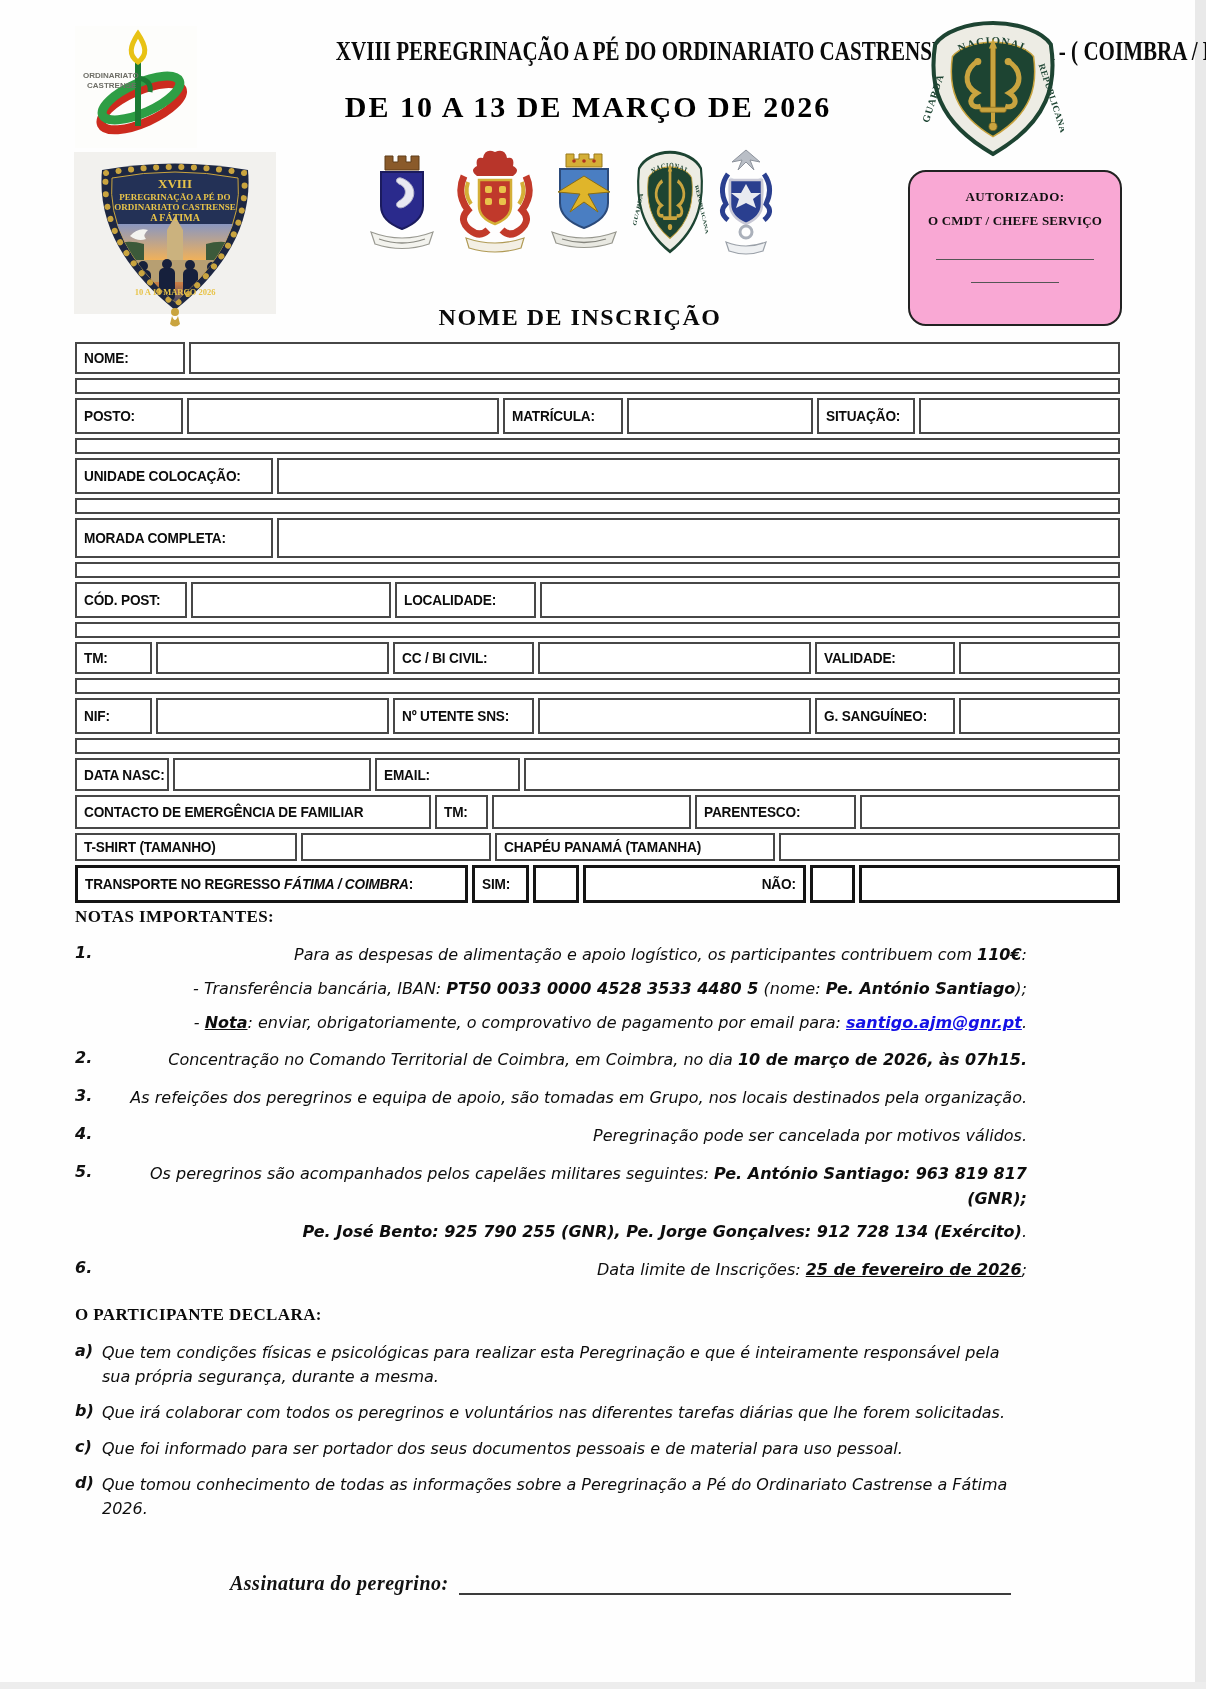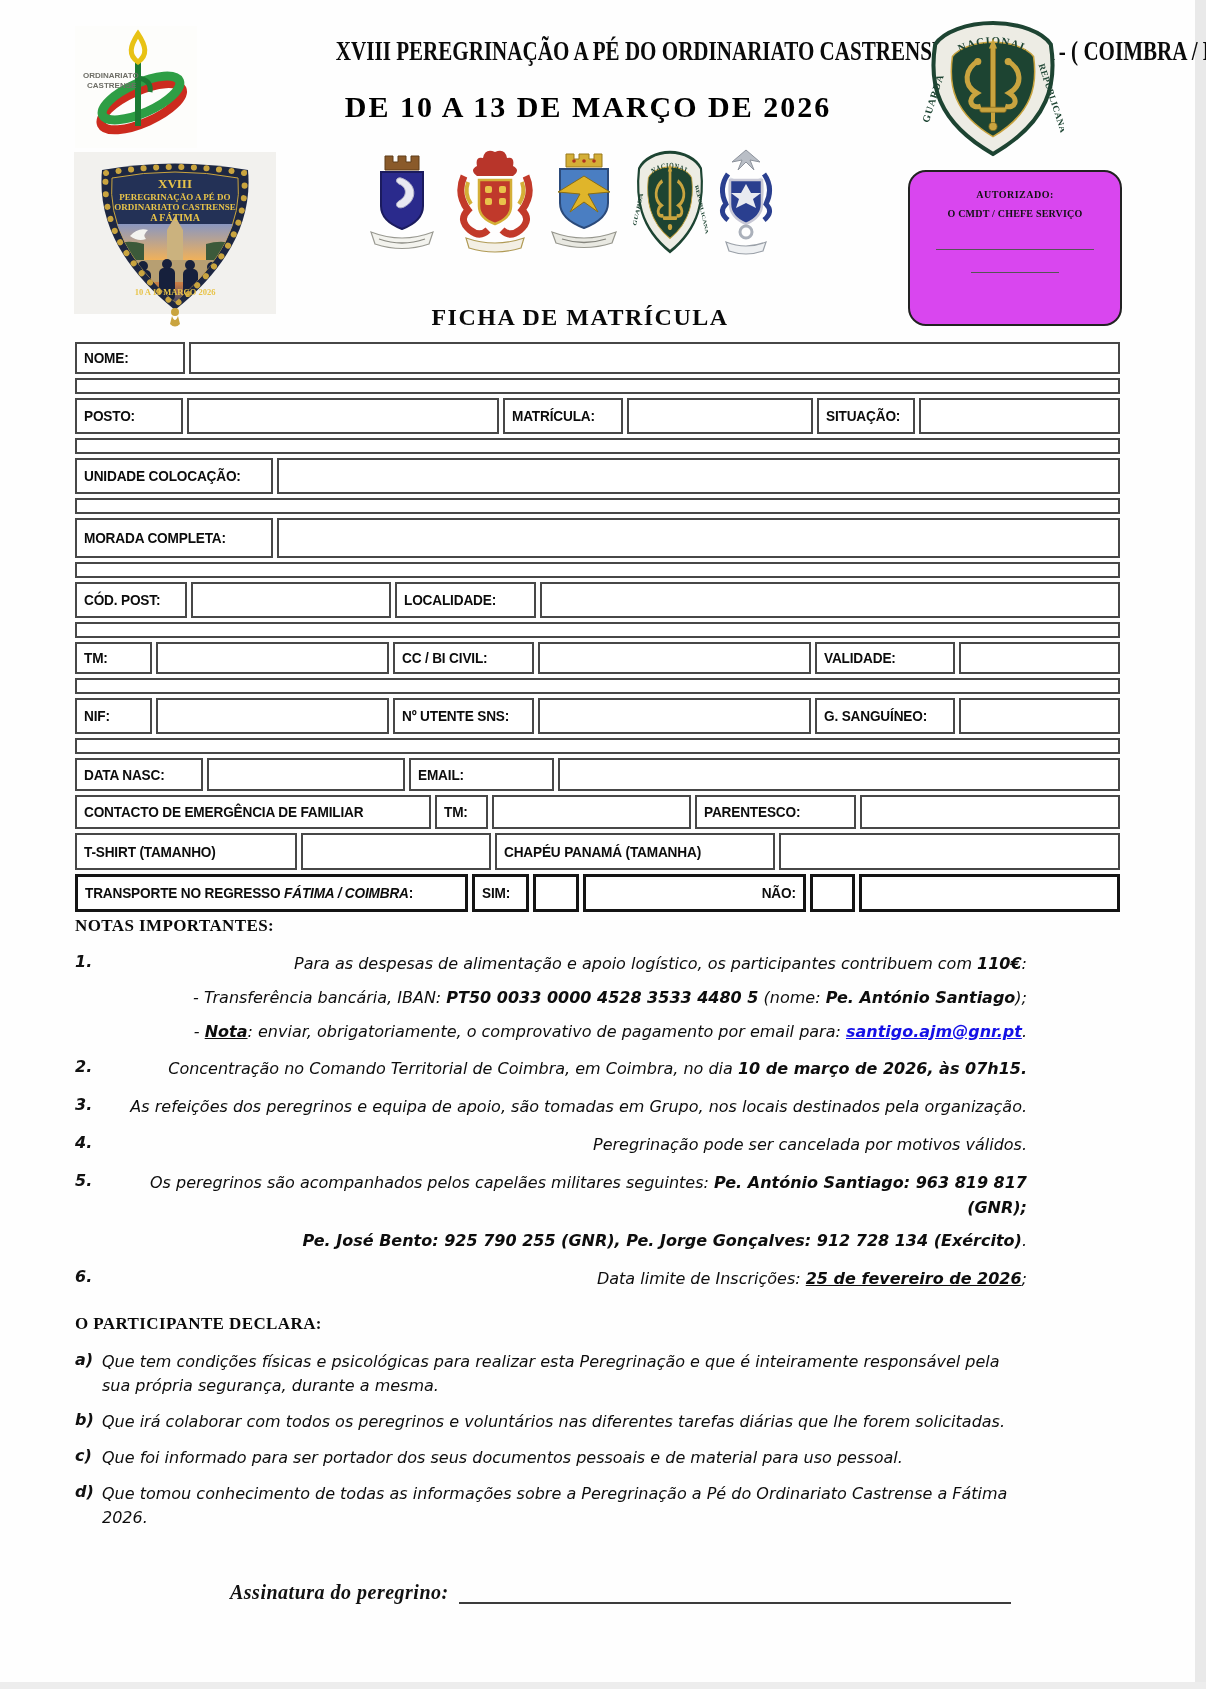--- a/index.html
+++ b/index.html
@@ -12,21 +12,21 @@
   .header{position:relative;width:1206px;height:342px;}
   .abs{position:absolute;}
   .doc-title{left:200px;top:36px;width:760px;text-align:center;}
   .doc-title span{display:inline-block;white-space:nowrap;transform:scaleX(0.78);transform-origin:50% 50%;
         font-family:"Liberation Serif",serif;font-weight:bold;font-size:27px;letter-spacing:0px;color:#0a0a0a;}
   .doc-sub{left:208px;top:90px;width:760px;text-align:center;font-family:"Liberation Serif",serif;
         font-weight:bold;font-size:30px;letter-spacing:2px;color:#000000;}
   .ficha-title{left:200px;top:304px;width:760px;text-align:center;font-family:"Liberation Serif",serif;
         font-weight:bold;font-size:24px;letter-spacing:1.5px;color:#0a0a0a;}
   .auth-box{left:908px;top:170px;width:210px;height:152px;border:2px solid #222;border-radius:18px;
-        background:#d946ef;text-align:center;font-family:"Liberation Serif",serif;font-weight:bold;font-size:10px;}
+        background:#f9a8d4;text-align:center;font-family:"Liberation Serif",serif;font-weight:bold;font-size:13px;}
   .auth-box .l1{margin-top:17px;letter-spacing:0.5px;}
   .auth-box .l2{margin-top:8px;letter-spacing:0.2px;}
   .auth-line1{width:158px;margin:30px auto 0;border-top:1.5px solid #555;height:0;}
   .auth-line2{width:88px;margin:22px auto 0;border-top:1.5px solid #555;height:0;}
 
   
   .content{margin-left:75px;width:1045px;}
   .frow{display:flex;gap:4px;margin-bottom:4px;}
   .cell{border:2px solid #474747;background:#fff;display:flex;align-items:center;box-sizing:border-box;min-width:0;}
   .lab{padding-left:7px;}
@@ -220,21 +220,21 @@
       <path d="M14,96 q20,8 40,0 l-3,9 q-17,6 -34,0 Z" fill="#eef0f2" stroke="#9aa0a8" stroke-width="1.2"></path>
     </svg>
 
     <div class="abs auth-box">
       <div class="l1">AUTORIZADO:</div>
       <div class="l2">O CMDT / CHEFE SERVIÇO</div>
       <div class="auth-line1"></div>
       <div class="auth-line2"></div>
     </div>
 
-    <div class="abs ficha-title">FICHA DE MATRÍCULA</div>
+    <div class="abs ficha-title">NOME DE INSCRIÇÃO</div>
   </div>
 
   <div class="content">
 
     <div class="frow" style="height:32px">
       <div class="cell lab" style="width:110px">
           <span class="lt">NOME:</span>
         </div>
       <div class="cell" style="flex:1"></div>
     </div>
@@ -310,21 +310,21 @@
         </div>
       <div class="cell" style="width:273px"></div>
       <div class="cell lab" style="width:140px">
           <span class="lt">G. SANGUÍNEO:</span>
         </div>
       <div class="cell" style="flex:1"></div>
     </div>
     <div class="thinrow"></div>
 
     <div class="frow" style="height:33px">
-      <div class="cell lab" style="width:128px">
+      <div class="cell lab" style="width:94px">
           <span class="lt">DATA NASC:</span>
         </div>
       <div class="cell" style="width:198px"></div>
       <div class="cell lab" style="width:145px">
           <span class="lt">EMAIL:</span>
         </div>
       <div class="cell" style="flex:1"></div>
     </div>
 
     <div class="frow" style="height:34px">
@@ -334,21 +334,21 @@
       <div class="cell lab" style="width:53px">
           <span class="lt">TM:</span>
         </div>
       <div class="cell" style="width:199px"></div>
       <div class="cell lab" style="width:161px">
           <span class="lt">PARENTESCO:</span>
         </div>
       <div class="cell" style="flex:1"></div>
     </div>
 
-    <div class="frow" style="height:37px">
+    <div class="frow" style="height:28px">
       <div class="cell lab" style="width:222px">
           <span class="lt">T-SHIRT (TAMANHO)</span>
         </div>
       <div class="cell" style="width:190px"></div>
       <div class="cell lab" style="width:280px">
           <span class="lt">CHAPÉU PANAMÁ (TAMANHA)</span>
         </div>
       <div class="cell" style="flex:1"></div>
     </div>
 

